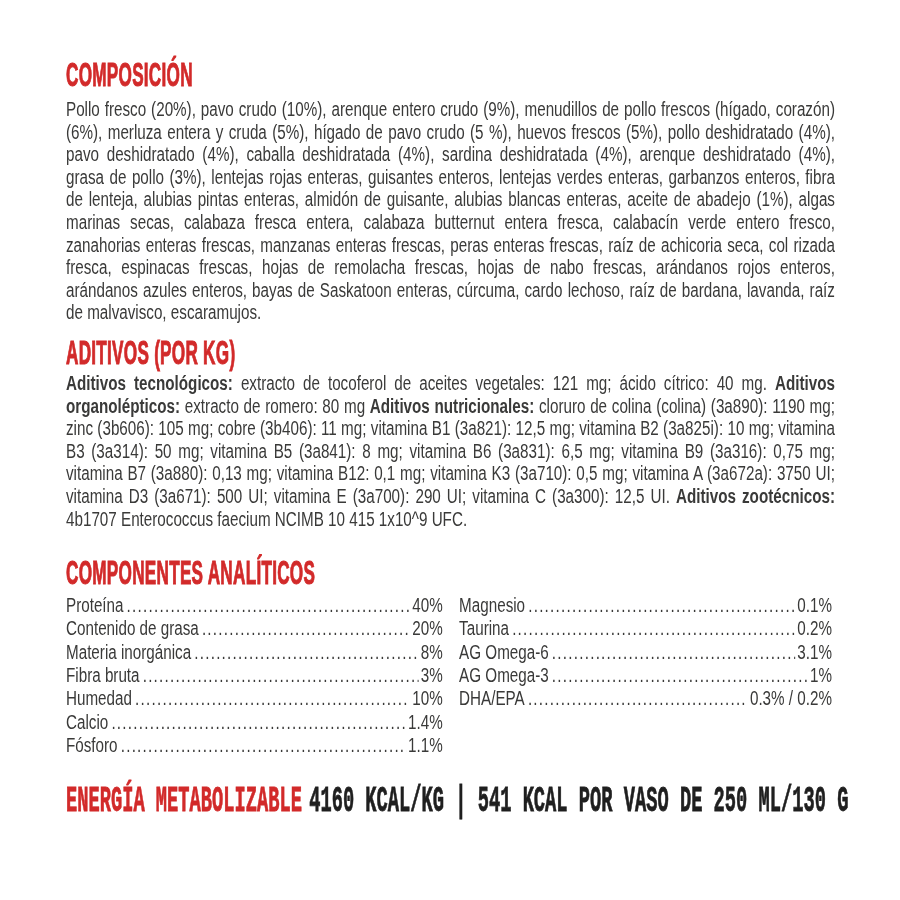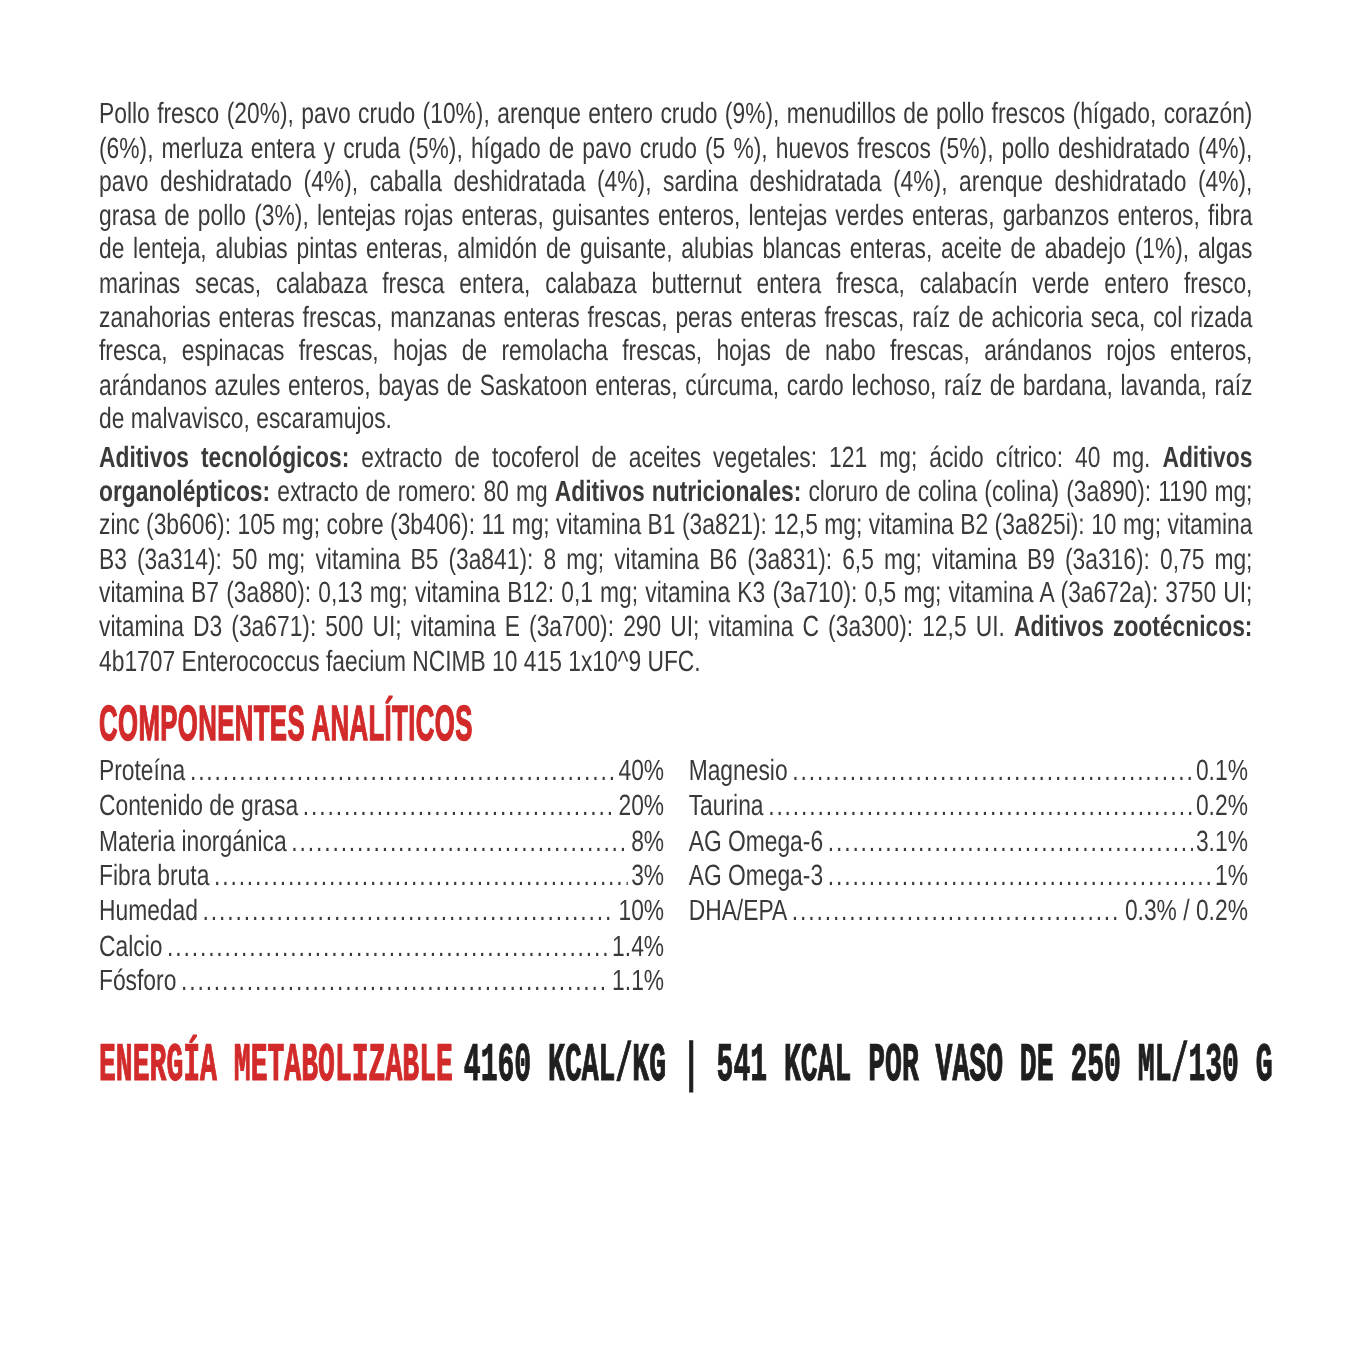--- a/index.html
+++ b/index.html
@@ -50,21 +50,21 @@
     line-height: 22.6px;
     text-align: justify;
     letter-spacing: 0px;
     color: #3a3a39;
   }
   .body-text .b { font-weight: bold; }
 
   .mt-body1 { margin-top: 7px; }
   .mt-sec2  { margin-top: 12px; }
   .mt-body2 { margin-top: 3px; }
-  .mt-sec3  { margin-top: 13px; }
+  .mt-sec3  { margin-top: 26px; }
   .mt-table { margin-top: 5px; }
 
   
   .analytical-wrap {
     display: flex;
     font-size: 19.5px;
     line-height: 23.3px;
   }
   .col-left  { width: 483px; flex: none; }
   .col-gap   { width: 21px;  flex: none; }
@@ -112,24 +112,30 @@
     color: #1f1f1f;
     -webkit-text-stroke: 0.8px #1f1f1f;
     margin-left: 14px;
   }
 </style>
 </head>
 <body>
 
 <div class="sheet">
 
+  <div class="heading-row">
+    <h2 class="section-heading">COMPOSICIÓN</h2>
+  </div>
   <div class="condensed mt-body1">
     <p class="body-text">Pollo fresco (20%), pavo crudo (10%), arenque entero crudo (9%), menudillos de pollo frescos (hígado, corazón) (6%), merluza entera y cruda (5%), hígado de pavo crudo (5 %), huevos frescos (5%), pollo deshidratado (4%), pavo deshidratado (4%), caballa deshidratada (4%), sardina deshidratada (4%), arenque deshidratado (4%), grasa de pollo (3%), lentejas rojas enteras, guisantes enteros, lentejas verdes enteras, garbanzos enteros, fibra de lenteja, alubias pintas enteras, almidón de guisante, alubias blancas enteras, aceite de abadejo (1%), algas marinas secas, calabaza fresca entera, calabaza butternut entera fresca, calabacín verde entero fresco, zanahorias enteras frescas, manzanas enteras frescas, peras enteras frescas, raíz de achicoria seca, col rizada fresca, espinacas frescas, hojas de remolacha frescas, hojas de nabo frescas, arándanos rojos enteros, arándanos azules enteros, bayas de Saskatoon enteras, cúrcuma, cardo lechoso, raíz de bardana, lavanda, raíz de malvavisco, escaramujos.</p>
   </div>
 
+  <div class="heading-row mt-sec2">
+    <h2 class="section-heading">ADITIVOS (POR KG)</h2>
+  </div>
   <div class="condensed mt-body2">
     <p class="body-text"><span class="b">Aditivos tecnológicos:</span><span> extracto de tocoferol de aceites vegetales: 121 mg; ácido cítrico: 40 mg. </span><span class="b">Aditivos organolépticos:</span><span> extracto de romero: 80 mg </span><span class="b">Aditivos nutricionales:</span><span> cloruro de colina (colina) (3a890): 1190 mg; zinc (3b606): 105 mg; cobre (3b406): 11 mg; vitamina B1 (3a821): 12,5 mg; vitamina B2 (3a825i): 10 mg; vitamina B3 (3a314): 50 mg; vitamina B5 (3a841): 8 mg; vitamina B6 (3a831): 6,5 mg; vitamina B9 (3a316): 0,75 mg; vitamina B7 (3a880): 0,13 mg; vitamina B12: 0,1 mg; vitamina K3 (3a710): 0,5 mg; vitamina A (3a672a): 3750 UI; vitamina D3 (3a671): 500 UI; vitamina E (3a700): 290 UI; vitamina C (3a300): 12,5 UI. </span><span class="b">Aditivos zootécnicos:</span><span> 4b1707 Enterococcus faecium NCIMB 10 415 1x10^9 UFC.</span></p>
   </div>
 
   <div class="heading-row mt-sec3">
     <h2 class="section-heading">COMPONENTES ANALÍTICOS</h2>
   </div>
   <div class="condensed mt-table">
     <div class="analytical-wrap">
 

